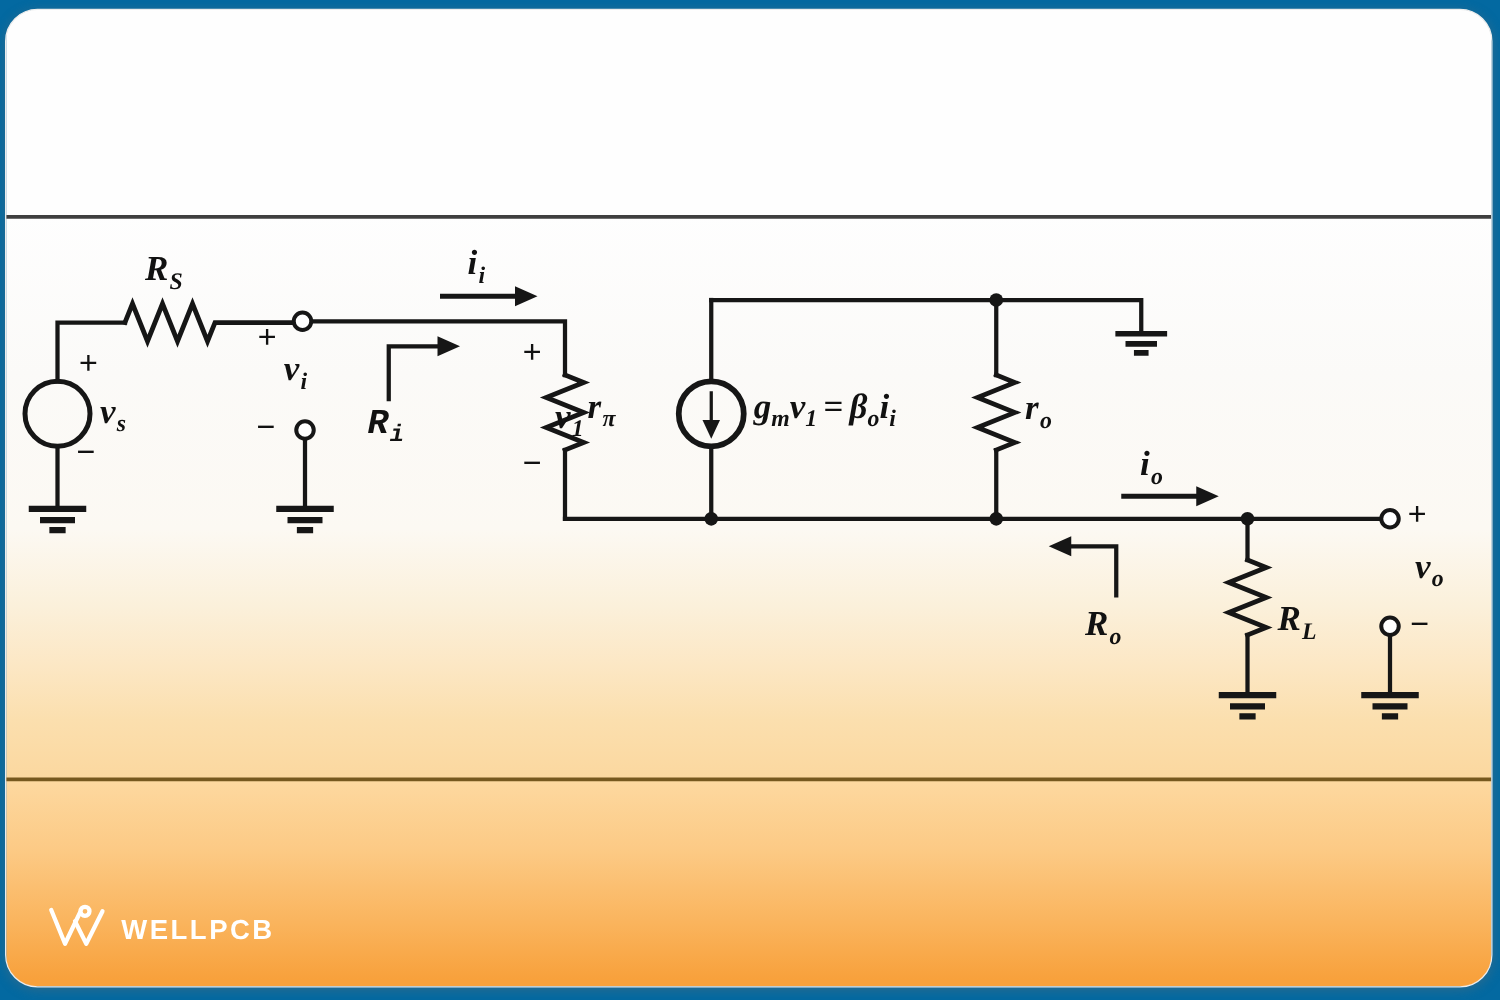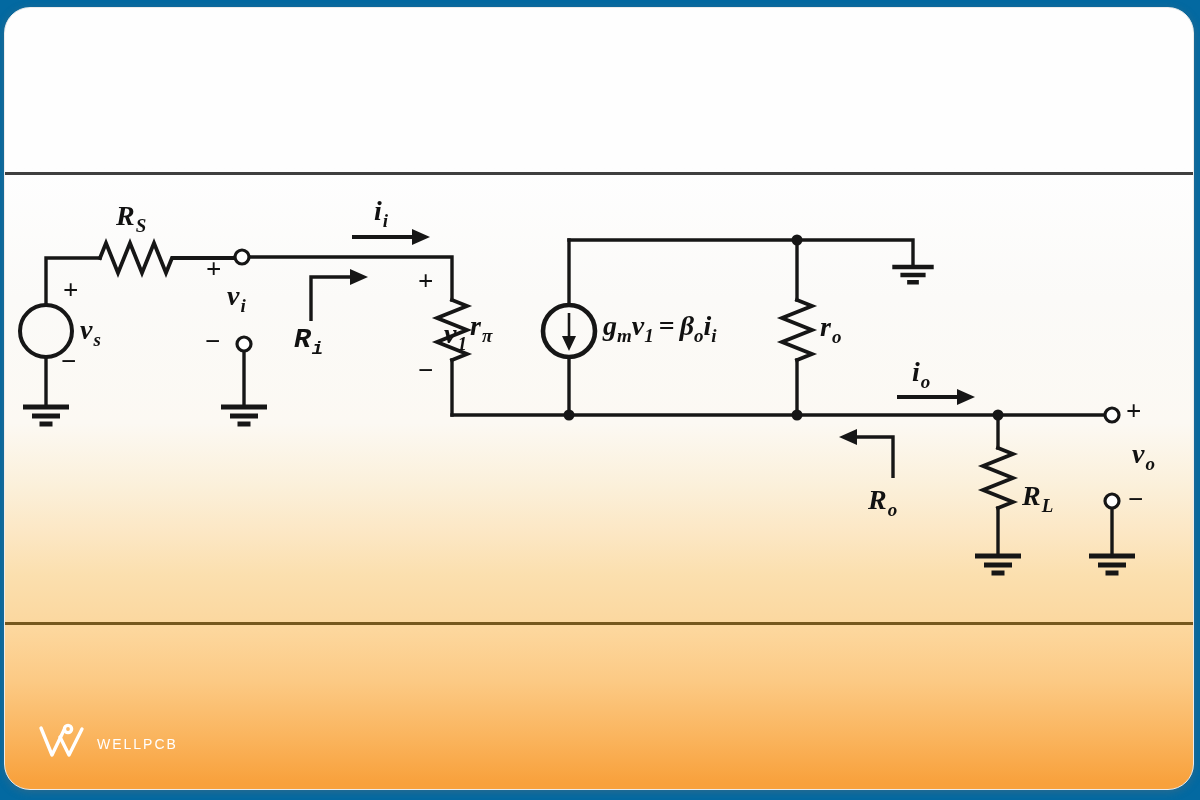--- a/index.html
+++ b/index.html
@@ -17,21 +17,21 @@
   .line-bottom{top:614px;height:3px;background:#76581e;}
   .overlay{position:absolute;left:0;top:0;width:1200px;height:800px;}
   svg.circuit{position:absolute;left:0;top:0;}
   .lbl{position:absolute;font-style:italic;font-weight:700;font-size:28px;line-height:1;color:#111;white-space:nowrap;}
   .lbl .sb{font-size:19px;font-style:italic;vertical-align:-7px;margin-left:1px;}
   .sign{position:absolute;font-weight:700;font-size:27px;line-height:1;color:#111;font-style:normal;}
   .eq{position:absolute;font-style:italic;font-weight:700;font-size:28px;line-height:1;color:#111;white-space:nowrap;}
   .eq .sb{font-size:19px;vertical-align:-7px;}
   .eq .equals{font-style:normal;margin:0 5px;}
   .logo{position:absolute;left:38px;top:722px;display:flex;align-items:center;gap:9px;color:#ffffff;}
-  .logo-text{font-family:"Liberation Sans","DejaVu Sans",sans-serif;font-weight:400;font-size:14px;
+  .logo-text{font-family:"Liberation Sans","DejaVu Sans",sans-serif;font-weight:700;font-size:22px;
              letter-spacing:2px;line-height:1;padding-top:6px;}
 </style>
 </head>
 <body>
 
 <div class="page">
   <div class="card">
     <div class="line line-top"></div>
     <div class="line line-bottom"></div>
   </div>

